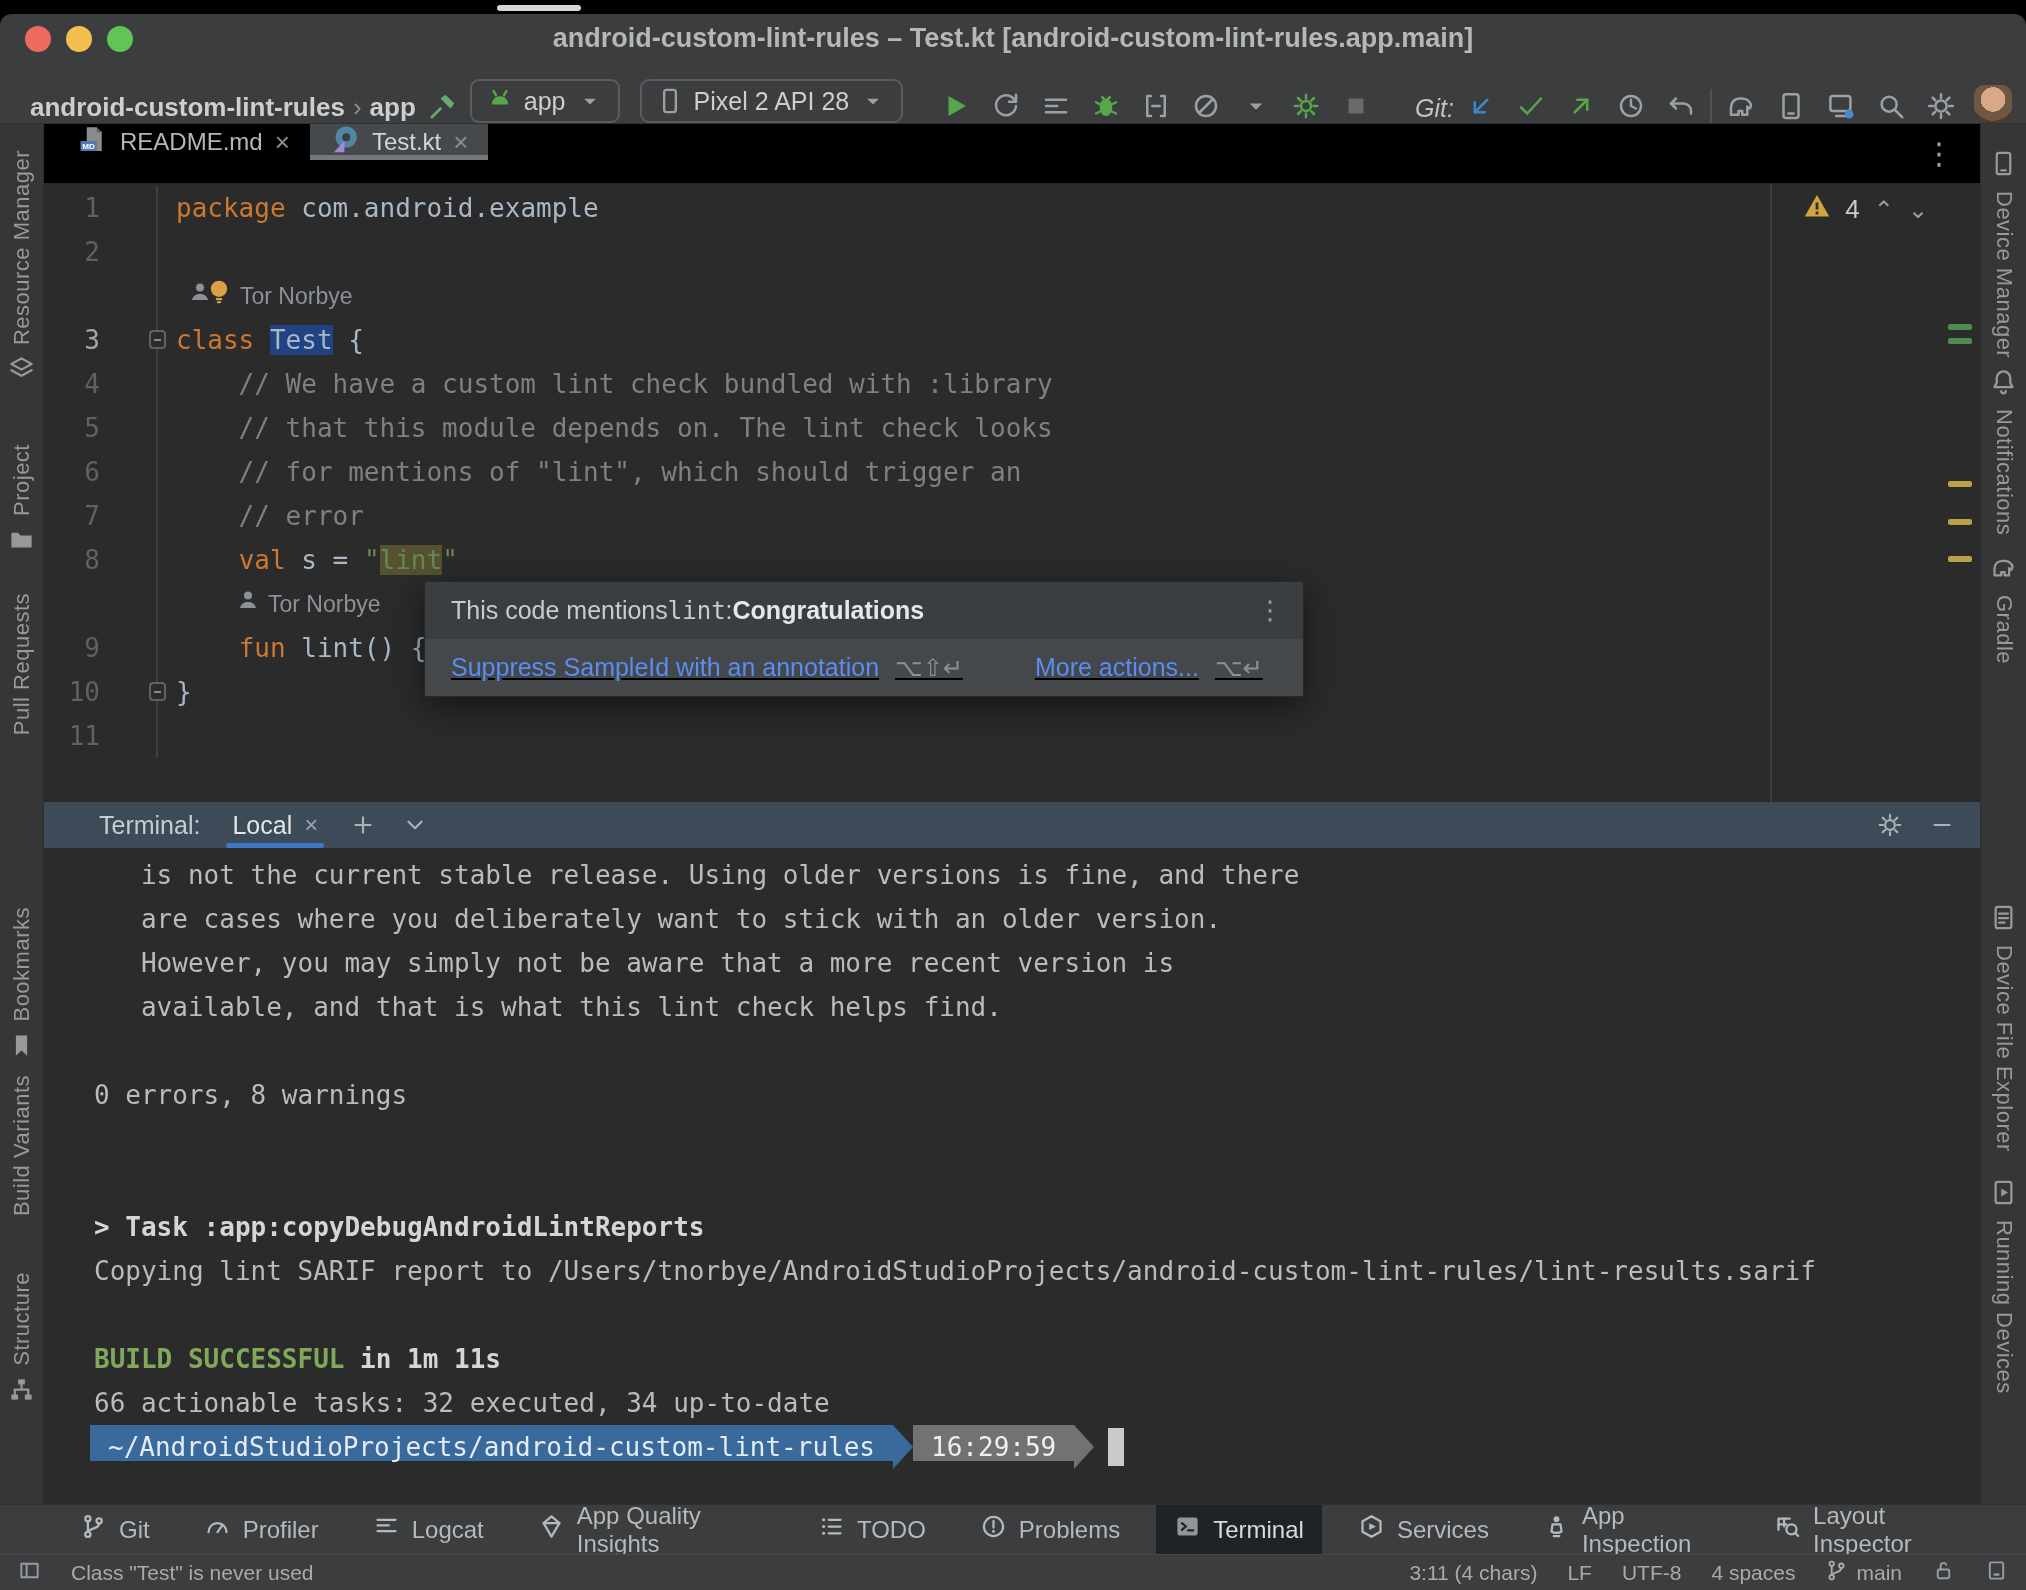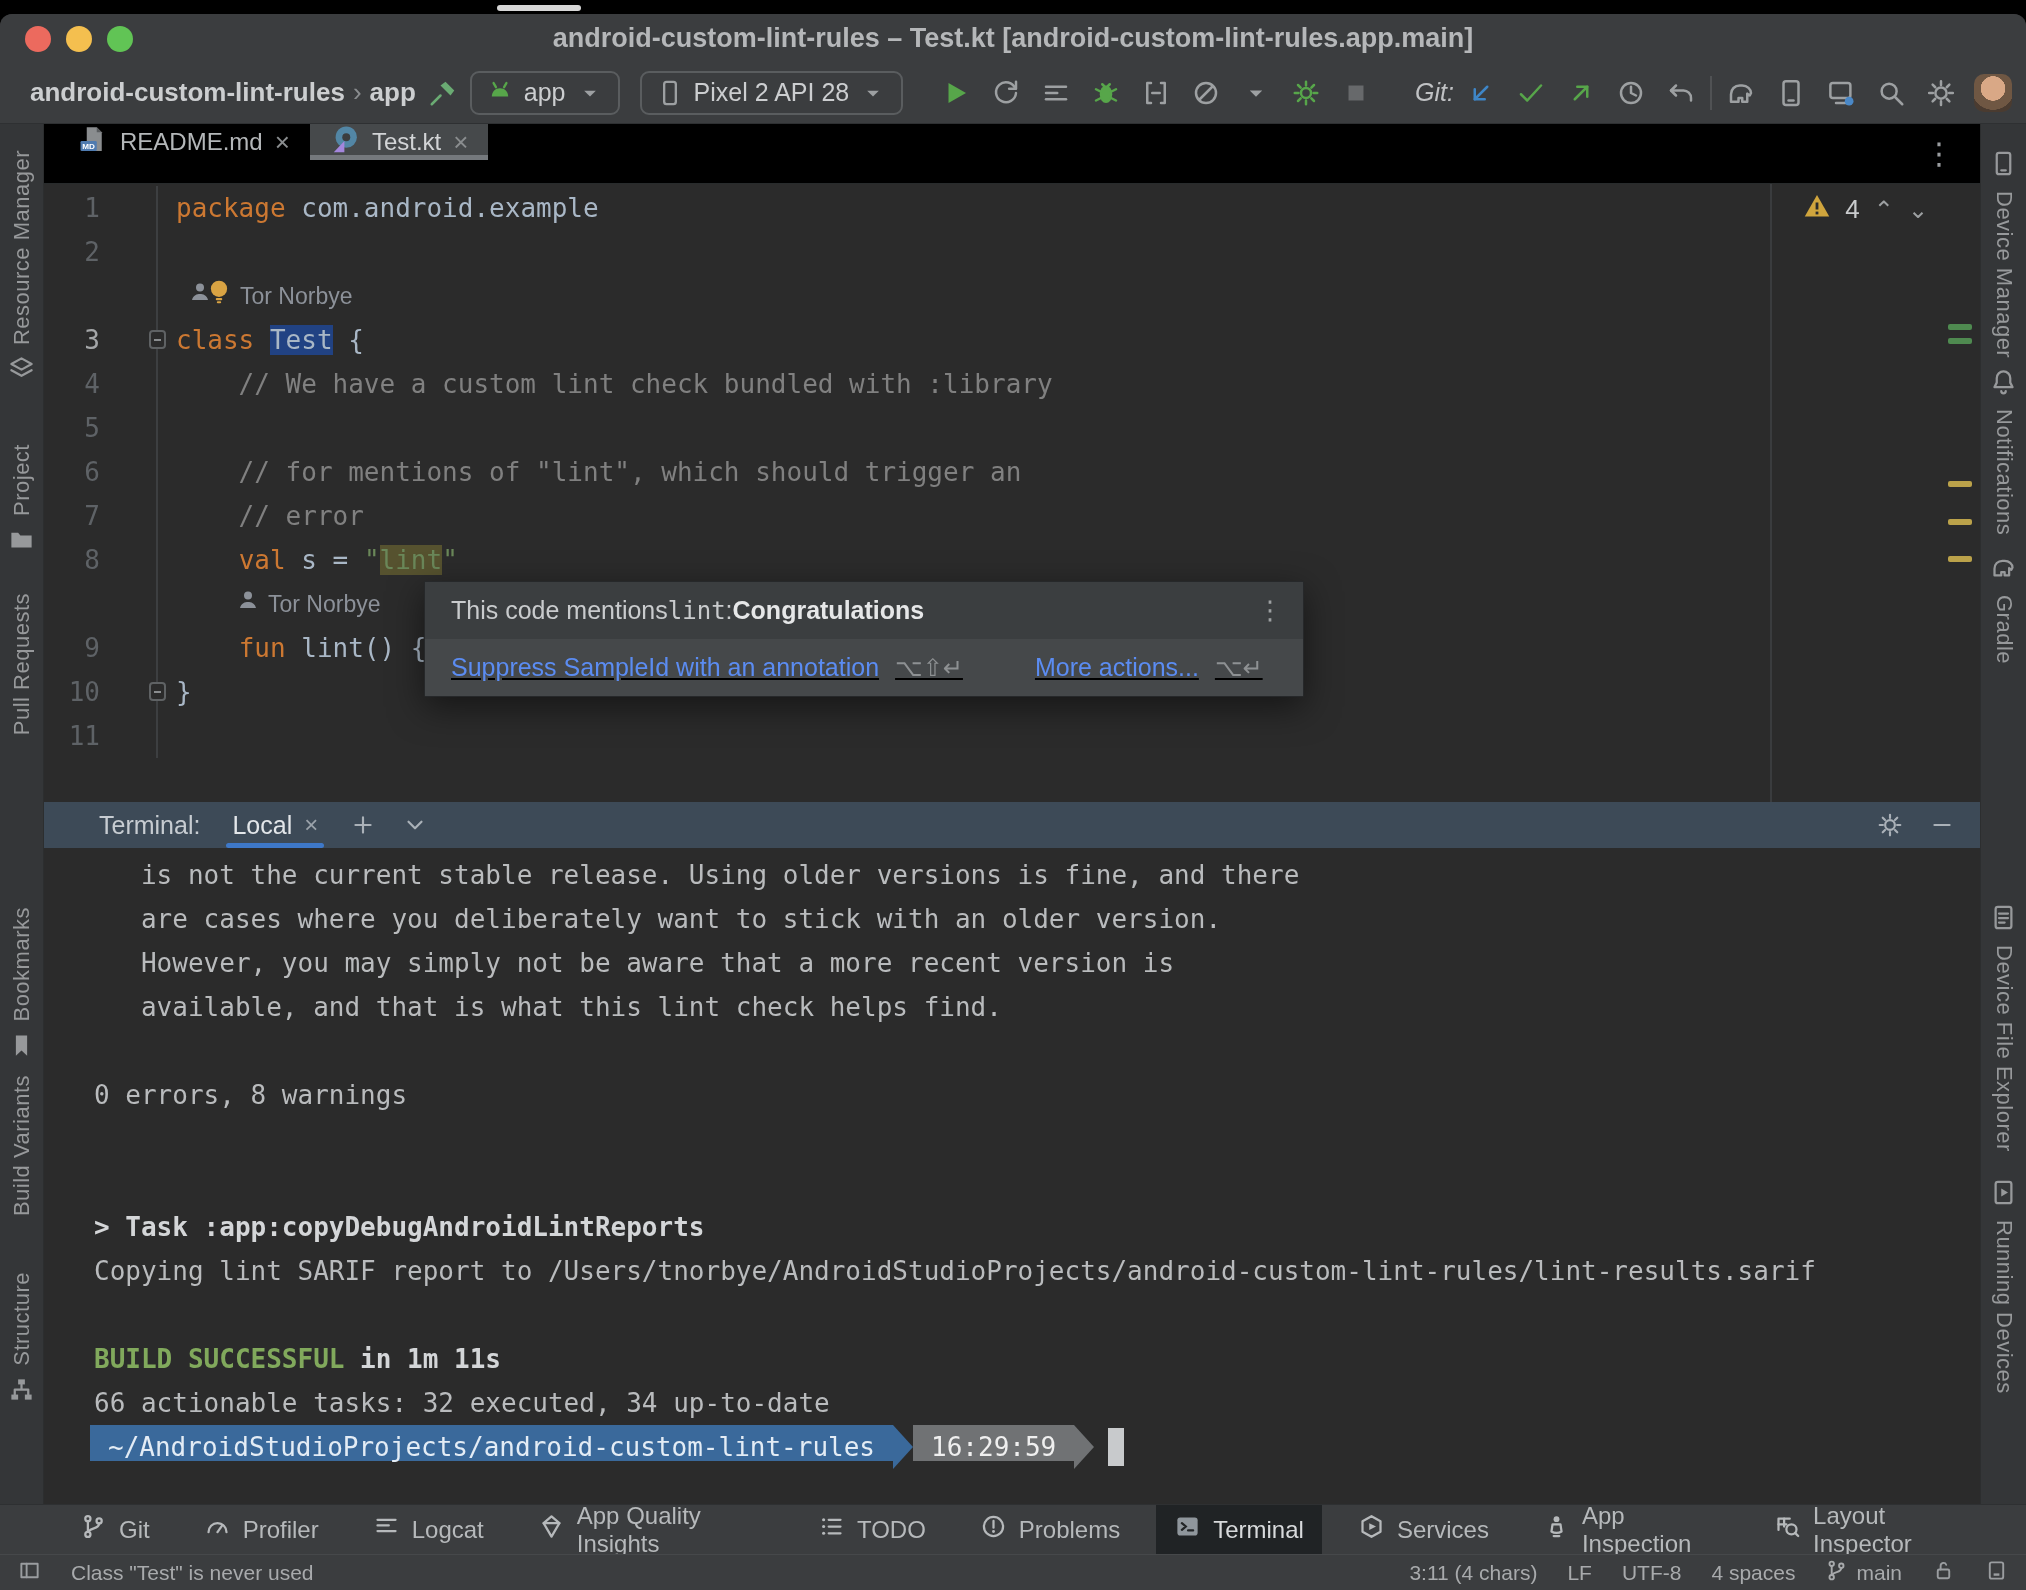--- a/index.html
+++ b/index.html
@@ -13,21 +13,21 @@
 
   
   .titlebar { height:48px; background:#3b3d3f; position:relative; flex:0 0 48px;
     display:flex; align-items:center; justify-content:center; }
   .traffic { position:absolute; left:25px; top:12px; display:flex; gap:15px; }
   .light { width:26px; height:26px; border-radius:50%; }
   .light.r { background:#ec6a5e; } .light.y { background:#f4bf4f; } .light.g { background:#61c455; }
   .wtitle { color:#b5b7b9; font-size:27px; font-weight:bold; }
 
   
-  .toolbar { height:62px; flex:0 0 62px; background:#3b3d3f; display:flex; align-items:center;
+  .toolbar { height:62px; flex:0 0 62px; background:#3b3d3f; display:flex; align-items:flex-end;
     padding:0 14px 0 30px; border-bottom:1px solid #2e3032; color:#c4c6c8; }
   .crumb { font-size:26px; font-weight:bold; color:#ccced0; white-space:nowrap; }
   .crumb-sep { color:#8a8d8f; font-size:26px; margin:0 8px; }
   .crumb-module { font-size:26px; font-weight:bold; color:#ccced0; max-width:56px;
     overflow:hidden; white-space:nowrap; }
   .tbicon { width:34px; height:34px; display:inline-flex; align-items:center; justify-content:center;
     color:#9da0a2; flex:0 0 auto; }
   .tbicon svg { width:30px; height:30px; }
   .combo { display:inline-flex; align-items:center; gap:10px; height:44px; margin:0 10px;
     border:2px solid #5a5d5f; border-radius:9px; padding:0 14px; font-size:25px; color:#ccced0; }
@@ -440,20 +440,21 @@
               <div class="codeline"><span class="kw">class</span><span class="plain"> </span><span class="sel">Test</span><span class="plain"> {</span></div>
             </div>
             <div class="code-row">
               <div class="gutter">4</div>
               <div class="foldcol"></div>
               <div class="codeline"><span class="comment">    // We have a custom lint check bundled with :library</span></div>
             </div>
             <div class="code-row">
               <div class="gutter">5</div>
               <div class="foldcol"></div>
+              <div class="codeline"><span class="comment">    // that this module depends on. The lint check looks</span></div>
             </div>
             <div class="code-row">
               <div class="gutter">6</div>
               <div class="foldcol"></div>
               <div class="codeline"><span class="comment">    // for mentions of "lint", which should trigger an</span></div>
             </div>
             <div class="code-row">
               <div class="gutter">7</div>
               <div class="foldcol"></div>
               <div class="codeline"><span class="comment">    // error</span></div>

